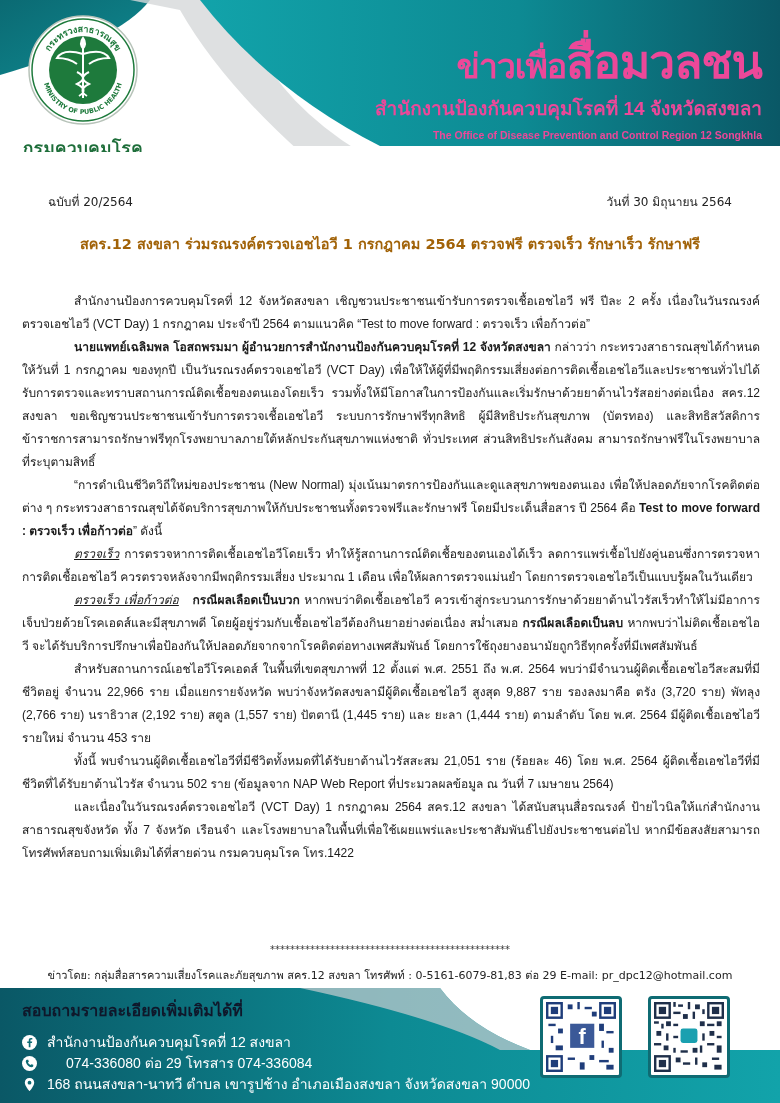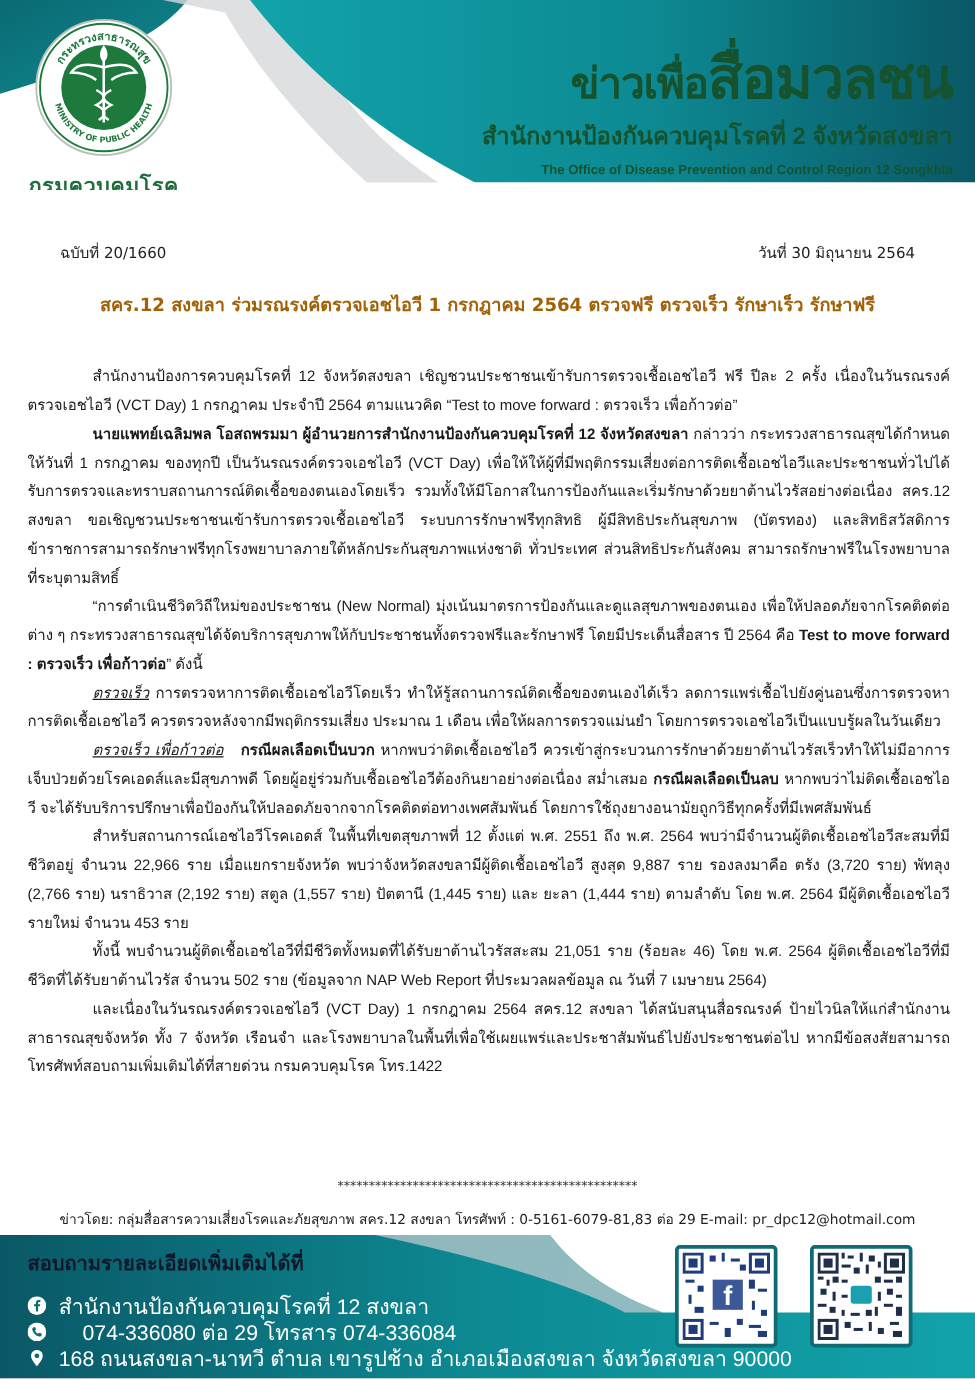--- a/index.html
+++ b/index.html
@@ -6,21 +6,21 @@
   html, body { width: 780px; height: 1103px; background: #ffffff; overflow: hidden; }
   body { font-family: "DejaVu Sans", "Liberation Sans", sans-serif; color: #1a1a1a; position: relative; }
 
   
   .header { position: absolute; left: 0; top: 0; width: 780px; height: 152px; overflow: hidden; }
   .header svg.bg { position: absolute; left: 0; top: 0; }
   .logo-wrap { position: absolute; left: 18px; top: 14px; width: 130px; text-align: center; }
   .seal { width: 112px; height: 112px; margin: 0 auto; }
   .dept-th { font-size: 17px; font-weight: bold; color: #1e6e3a; margin-top: 4px; letter-spacing: 0.5px; }
 
-  .banner-text { position: absolute; right: 18px; top: 34px; text-align: right; color: #14532d; }
+  .banner-text { position: absolute; right: 18px; top: 34px; text-align: right; color: #ec4899; }
   .banner-title { font-size: 46px; font-weight: bold; line-height: 56px; letter-spacing: -1px; font-family: "Liberation Sans", sans-serif; }
   .banner-title .small { font-size: 34px; font-weight: bold; }
   .banner-sub { font-size: 19px; font-weight: bold; line-height: 26px; margin-top: 2px; font-family: "Liberation Sans", sans-serif; }
   .banner-en { font-size: 10.5px; font-weight: bold; line-height: 18px; margin-top: 4px; font-family: "Liberation Sans", sans-serif; }
 
   
   .meta { position: absolute; top: 192px; left: 48px; right: 48px; height: 18px; font-size: 12px; color: #222; }
   .meta .issue { position: absolute; left: 0; }
   .meta .date { position: absolute; right: 0; }
 
@@ -33,21 +33,21 @@
   .content b { font-weight: bold; }
   .content .ul-it { text-decoration: underline; font-style: italic; }
 
   .stars { position: absolute; top: 944px; left: 0; width: 780px; text-align: center; font-size: 10px; letter-spacing: 0px; color: #333; }
   .credit { position: absolute; top: 966px; left: 0; width: 780px; text-align: center; font-size: 11px; color: #222; }
 
   
   .footer { position: absolute; left: 0; top: 988px; width: 780px; height: 115px; overflow: hidden; }
   .footer svg.bg { position: absolute; left: 0; top: 0; }
   .footer-title { position: absolute; left: 22px; top: 10px; color: #0f172a; font-size: 16px; font-weight: bold; font-family: "Liberation Sans", sans-serif; }
-  .footer-line { position: absolute; left: 22px; color: #fff; font-size: 17px; display: flex; align-items: center; gap: 10px; font-family: "Liberation Sans", sans-serif; }
+  .footer-line { position: absolute; left: 22px; color: #fff; font-size: 14px; display: flex; align-items: center; gap: 10px; font-family: "Liberation Sans", sans-serif; }
   .footer-line .ic { width: 15px; height: 15px; display: inline-flex; align-items: center; justify-content: center; }
   .fl1 { top: 43px; } .fl2 { top: 64px; gap: 29px; } .fl3 { top: 85px; }
 
   .qr { position: absolute; top: 8px; width: 82px; height: 82px; background: #fff; border: 3px solid #0f6b73; border-radius: 4px; padding: 3px; }
   .qr1 { left: 540px; } .qr2 { left: 648px; }
   .qr svg { width: 100%; height: 100%; display: block; }
 </style>
 </head>
 <body>
 
@@ -101,27 +101,27 @@
       <path d="M56,22 Q50,30 56,36 Q62,30 56,22 Z" fill="#ffffff"></path>
     </svg>
     <div class="dept-th">กรมควบคุมโรค</div>
     
   </div>
 
   <div class="banner-text">
     <div class="banner-title">
       <span class="small">ข่าวเพื่อ</span><span>สื่อมวลชน</span>
     </div>
-    <div class="banner-sub">สำนักงานป้องกันควบคุมโรคที่ 2 จังหวัดสงขลา</div>
+    <div class="banner-sub">สำนักงานป้องกันควบคุมโรคที่ 14 จังหวัดสงขลา</div>
     <div class="banner-en">The Office of Disease Prevention and Control Region 12 Songkhla</div>
   </div>
 </div>
 
 <div class="meta">
-  <span class="issue">ฉบับที่ 20/1660</span>
+  <span class="issue">ฉบับที่ 20/2564</span>
   <span class="date">วันที่ 30 มิถุนายน 2564</span>
 </div>
 
 <div class="headline">สคร.12 สงขลา ร่วมรณรงค์ตรวจเอชไอวี 1 กรกฎาคม 2564 ตรวจฟรี ตรวจเร็ว รักษาเร็ว รักษาฟรี</div>
 
 <div class="content">
   <p class="indent">สำนักงานป้องการควบคุมโรคที่ 12 จังหวัดสงขลา เชิญชวนประชาชนเข้ารับการตรวจเชื้อเอชไอวี ฟรี ปีละ 2 ครั้ง เนื่องในวันรณรงค์ตรวจเอชไอวี (VCT Day) 1 กรกฎาคม ประจำปี 2564 ตามแนวคิด “Test to move forward : ตรวจเร็ว เพื่อก้าวต่อ”</p>
   <p class="indent"><b>นายแพทย์เฉลิมพล โอสถพรมมา ผู้อำนวยการสำนักงานป้องกันควบคุมโรคที่ 12   จังหวัดสงขลา</b><span> กล่าวว่า กระทรวงสาธารณสุขได้กำหนดให้วันที่ 1 กรกฎาคม ของทุกปี เป็นวันรณรงค์ตรวจเอชไอวี (VCT  Day)  เพื่อให้ให้ผู้ที่มีพฤติกรรมเสี่ยงต่อการติดเชื้อเอชไอวีและประชาชนทั่วไปได้รับการตรวจและทราบสถานการณ์ติดเชื้อของตนเองโดยเร็ว รวมทั้งให้มีโอกาสในการป้องกันและเริ่มรักษาด้วยยาต้านไวรัสอย่างต่อเนื่อง สคร.12  สงขลา ขอเชิญชวนประชาชนเข้ารับการตรวจเชื้อเอชไอวี ระบบการรักษาฟรีทุกสิทธิ ผู้มีสิทธิประกันสุขภาพ (บัตรทอง) และสิทธิสวัสดิการข้าราชการสามารถรักษาฟรีทุกโรงพยาบาลภายใต้หลักประกันสุขภาพแห่งชาติ ทั่วประเทศ ส่วนสิทธิประกันสังคม สามารถรักษาฟรีในโรงพยาบาลที่ระบุตามสิทธิ์</span></p>
   <p class="indent"><span>“การดำเนินชีวิตวิถีใหม่ของประชาชน (New Normal) มุ่งเน้นมาตรการป้องกันและดูแลสุขภาพของตนเอง เพื่อให้ปลอดภัยจากโรคติดต่อต่าง ๆ กระทรวงสาธารณสุขได้จัดบริการสุขภาพให้กับประชาชนทั้งตรวจฟรีและรักษาฟรี โดยมีประเด็นสื่อสาร ปี 2564 คือ </span><b>Test to move forward : ตรวจเร็ว เพื่อก้าวต่อ</b><span>” ดังนี้</span></p>
   <p class="indent"><span class="ul-it">ตรวจเร็ว</span><span>   การตรวจหาการติดเชื้อเอชไอวีโดยเร็ว ทำให้รู้สถานการณ์ติดเชื้อของตนเองได้เร็ว ลดการแพร่เชื้อไปยังคู่นอนซึ่งการตรวจหาการติดเชื้อเอชไอวี ควรตรวจหลังจากมีพฤติกรรมเสี่ยง ประมาณ 1  เดือน เพื่อให้ผลการตรวจแม่นยำ โดยการตรวจเอชไอวีเป็นแบบรู้ผลในวันเดียว</span></p>

